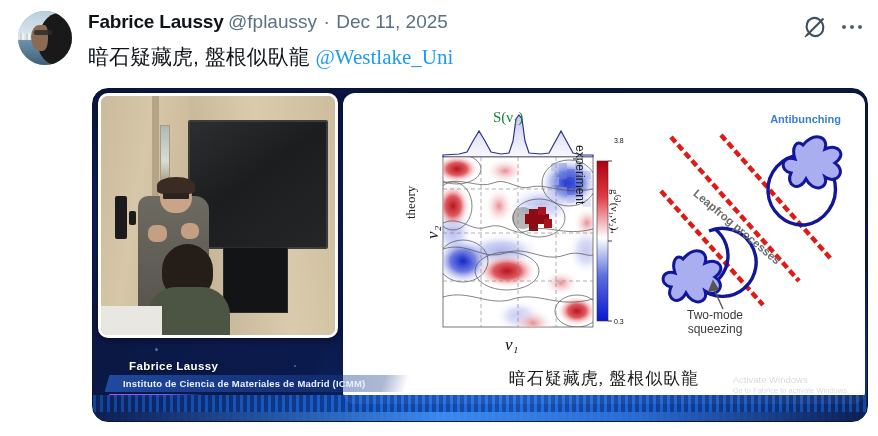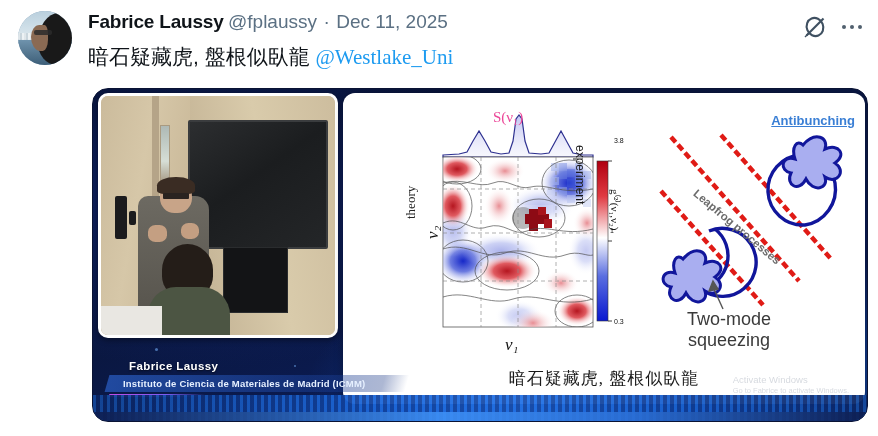--- a/index.html
+++ b/index.html
@@ -276,21 +276,21 @@
   #axis-label-experiment {
     position: absolute; left: 186px; top: 34px;
     font-family: "Liberation Sans", sans-serif;
     font-size: 12px; color: #1a1a1a;
     transform: rotate(90deg); transform-origin: left top;
     white-space: nowrap;
   }
   #spectrum-label {
     position: absolute; left: 92px; top: -2px;
     font-family: "Liberation Serif", serif;
-    font-size: 15px; color: #ec4899;
+    font-size: 15px; color: #15803d;
   }
   #cbar-top-label {
     position: absolute; left: 213px; top: 26px;
     font-size: 7px; color: #111;
   }
   #cbar-mid-label {
     position: absolute; left: 209px; top: 116px;
     font-size: 7px; color: #111;
   }
   #cbar-bot-label {
@@ -301,34 +301,33 @@
     position: absolute; left: 222px; top: 78px;
     font-family: "Liberation Serif", serif;
     font-size: 11px; color: #111;
     transform: rotate(90deg); transform-origin: left top;
     white-space: nowrap;
   }
 
   
   #schematic { position: absolute; left: 300px; top: 16px; width: 214px; height: 250px; }
   #label-antibunching {
-    position: absolute; right: 2px; top: 4px;
-    font-size: 13px; color: #3a7fd5; font-weight: bold;
-    white-space: nowrap;
-    text-decoration: underline;
+    position: absolute; right: 16px; top: 4px;
+    font-size: 11px; color: #3a7fd5; font-weight: bold;
+    white-space: nowrap;
   }
   #label-leapfrog {
     position: absolute; left: 56px; top: 78px;
     font-size: 11.5px; color: #6b6b6b; font-weight: bold;
     transform: rotate(40deg); transform-origin: left top;
     white-space: nowrap;
   }
   #label-twomode {
     position: absolute; left: 44px; top: 200px;
-    font-size: 18px; color: #3a3a3a;
+    font-size: 12px; color: #3a3a3a;
     line-height: 1.15; text-align: center;
     white-space: pre-line;
   }
 
   
   #slide-caption {
     position: absolute;
     left: 0; bottom: 14px;
     width: 100%;
     text-align: center;

